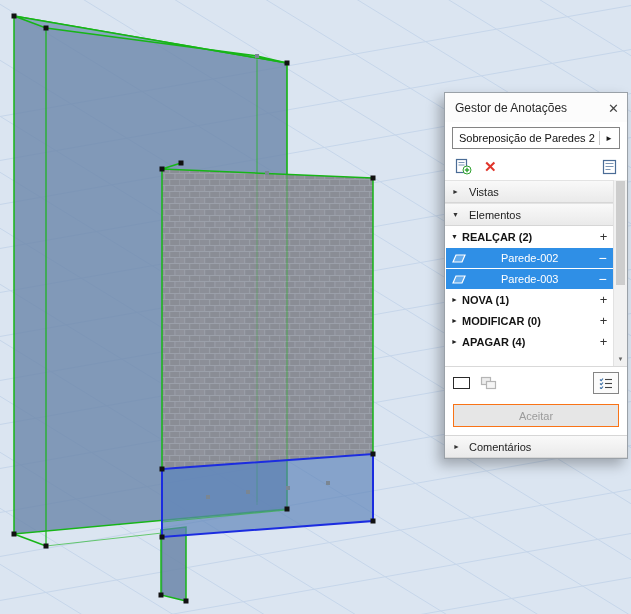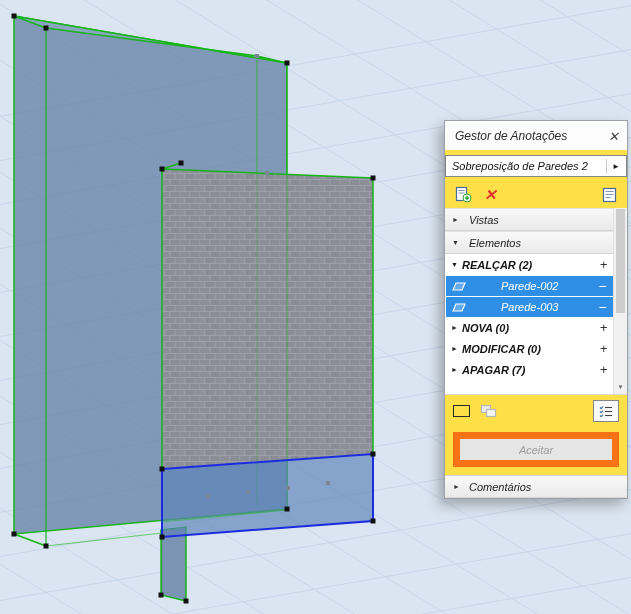--- a/index.html
+++ b/index.html
@@ -4,29 +4,29 @@
 <style>
   html,body{margin:0;padding:0;}
   body{
     width:631px;height:614px;position:relative;overflow:hidden;
     font-family:"Liberation Sans",sans-serif;
     background:#dbe5f1;
   }
   svg{display:block;}
   
   .panel{
-    position:absolute;left:444px;top:120px;width:182px;
-    background:#fde047;border:1px solid #9aa1a8;
+    position:absolute;left:444px;top:92px;width:182px;
+    background:#ffffff;border:1px solid #9aa1a8;
     box-shadow:-5px 6px 12px rgba(0,0,0,.28);
-    font-size:11px;color:#222;font-style:italic;
+    font-size:11px;color:#222;
   }
   .p-title{display:flex;align-items:center;padding:8px 8px 7px 10px;background:#fcfcfc;}
   .p-title-text{font-size:12px;color:#2b2b2b;}
   .p-close{margin-left:auto;font-size:13px;color:#444;cursor:default;line-height:1;}
-  .p-ddwrap{padding:5px 0;}
+  .p-ddwrap{padding:5px 7px;}
   .dd{height:20px;border:1px solid #848484;background:#fff;display:flex;align-items:center;padding:0 6px;}
   .dd-label{flex:1;font-size:11px;color:#111;white-space:nowrap;overflow:hidden;}
   .dd-sep{width:1px;height:14px;background:#c6c6c6;margin:0 5px 0 4px;}
   .dd-arrow{font-size:8px;color:#1a1a1a;}
   .p-toolbar{display:flex;align-items:center;gap:12px;padding:4px 9px 5px;}
   .tb-right{margin-left:auto;}
   .delete-x{font-size:15px;font-weight:bold;color:var(--delete-red,#e0352b);line-height:1;}
   .sec{height:21px;display:flex;align-items:center;gap:8px;padding:0 7px;
        background:linear-gradient(#f9f9f9,#eaeaea);
        border-top:1px solid #e3e3e3;border-bottom:1px solid #d6d6d6;}
@@ -45,21 +45,21 @@
   .item-row{height:20px;display:flex;align-items:center;margin:1px 1px 0 1px;padding:0 3px 0 6px;
             background:var(--accent-row,#2f8fe6);color:#fff;}
   .item-icon{margin-right:5px;display:flex;}
   .item-label{font-size:11px;padding-left:30px;}
   .item-row .row-action{color:#fff;font-size:14px;}
   .tree-filler{height:14px;background:#fff;}
   .p-tools2{display:flex;align-items:center;gap:10px;padding:5px 8px;border-top:1px solid #d9d9d9;}
   .marquee-icon{width:15px;height:10px;border:1.5px solid #2a2a2a;display:inline-block;background:transparent;}
   .listcheck-btn{margin-left:auto;width:24px;height:20px;border:1px solid #858585;background:#fbfbfb;
                  display:flex;align-items:center;justify-content:center;}
-  .p-accept{margin:5px 8px 8px;height:21px;background:#e6e6e6;border:7px solid #f97316;
+  .p-accept{margin:5px 8px 8px;height:21px;background:#e6e6e6;border:1px solid #f97316;
             display:flex;align-items:center;justify-content:center;color:#9b9b9b;font-size:11px;}
   .sec.bottom{border-top:1px solid #d6d6d6;text-align:center;}
 </style>
 </head>
 <body style="--accent-row: #2f8fe6; --delete-red: #e0352b;">
 
 <svg width="631" height="614" viewBox="0 0 631 614">
   <defs>
     <pattern id="brickpat" width="20" height="12" patternUnits="userSpaceOnUse">
       <rect width="20" height="12" fill="#b5a89e"></rect>
@@ -239,33 +239,33 @@
             <svg width="14" height="11" viewBox="0 0 14 11">
                 <path d="M1 9 L4 2 L13 2 L10 9 Z" fill="rgba(255,255,255,0.25)" stroke="#ffffff" stroke-width="1.2"></path>
               </svg>
           </span>
           <span class="item-label">Parede-003</span>
           <span class="row-action">−</span>
         </div>
 
         <div class="group-row">
           <span class="group-arrow">►</span>
-          <span class="group-label">NOVA (0)</span>
+          <span class="group-label">NOVA (1)</span>
           <span class="row-action">+</span>
         </div>
 
         <div class="group-row">
           <span class="group-arrow">►</span>
           <span class="group-label">MODIFICAR (0)</span>
           <span class="row-action">+</span>
         </div>
 
         <div class="group-row">
           <span class="group-arrow">►</span>
-          <span class="group-label">APAGAR (7)</span>
+          <span class="group-label">APAGAR (4)</span>
           <span class="row-action">+</span>
         </div>
 
         <div class="tree-filler"></div>
       </div>
     </div>
 
     <div class="sb">
       <div class="sb-thumb"></div>
       <div class="sb-btn">▼</div>

